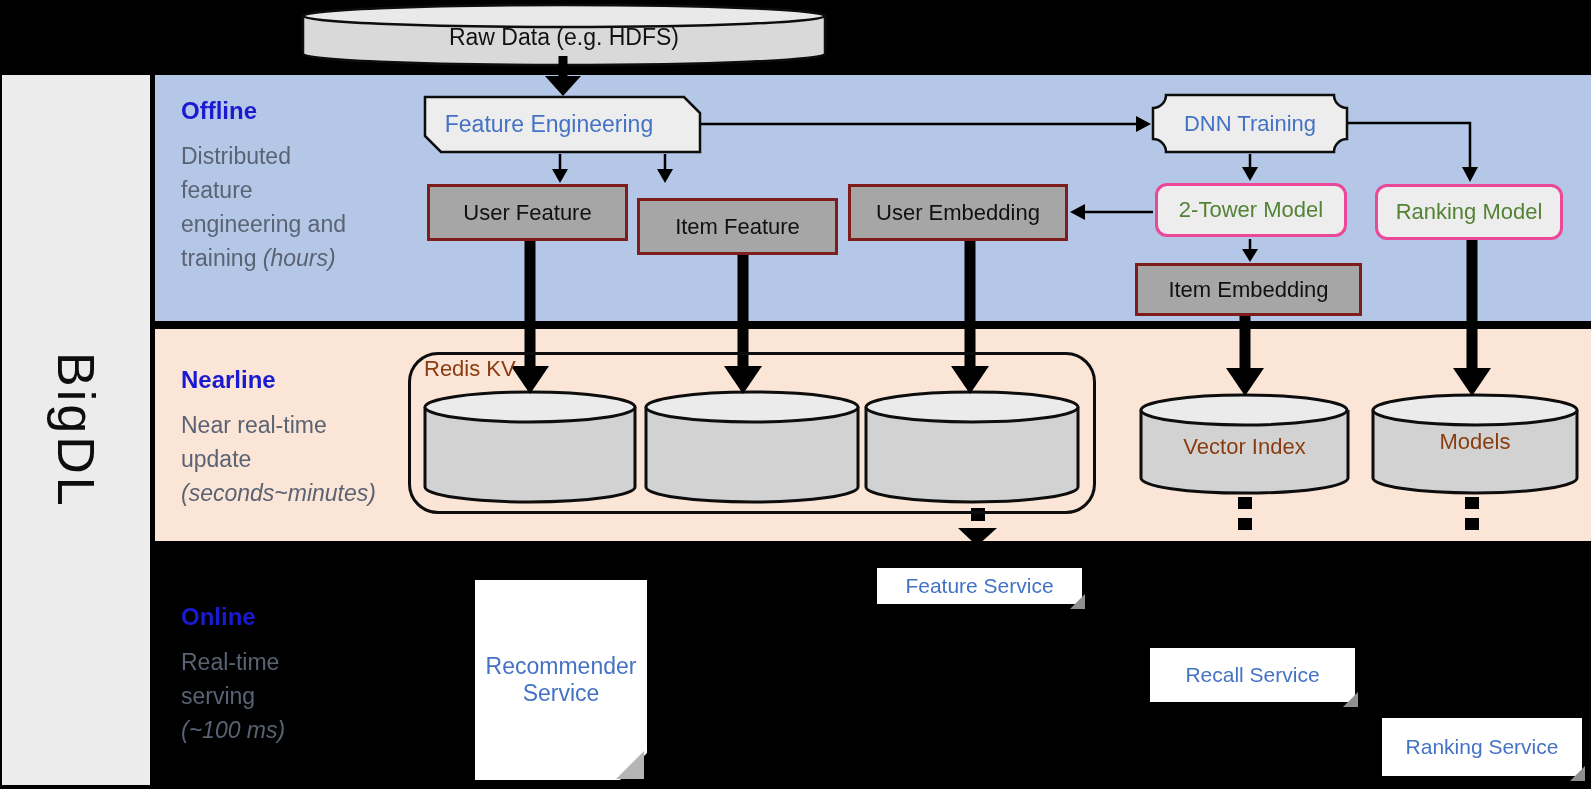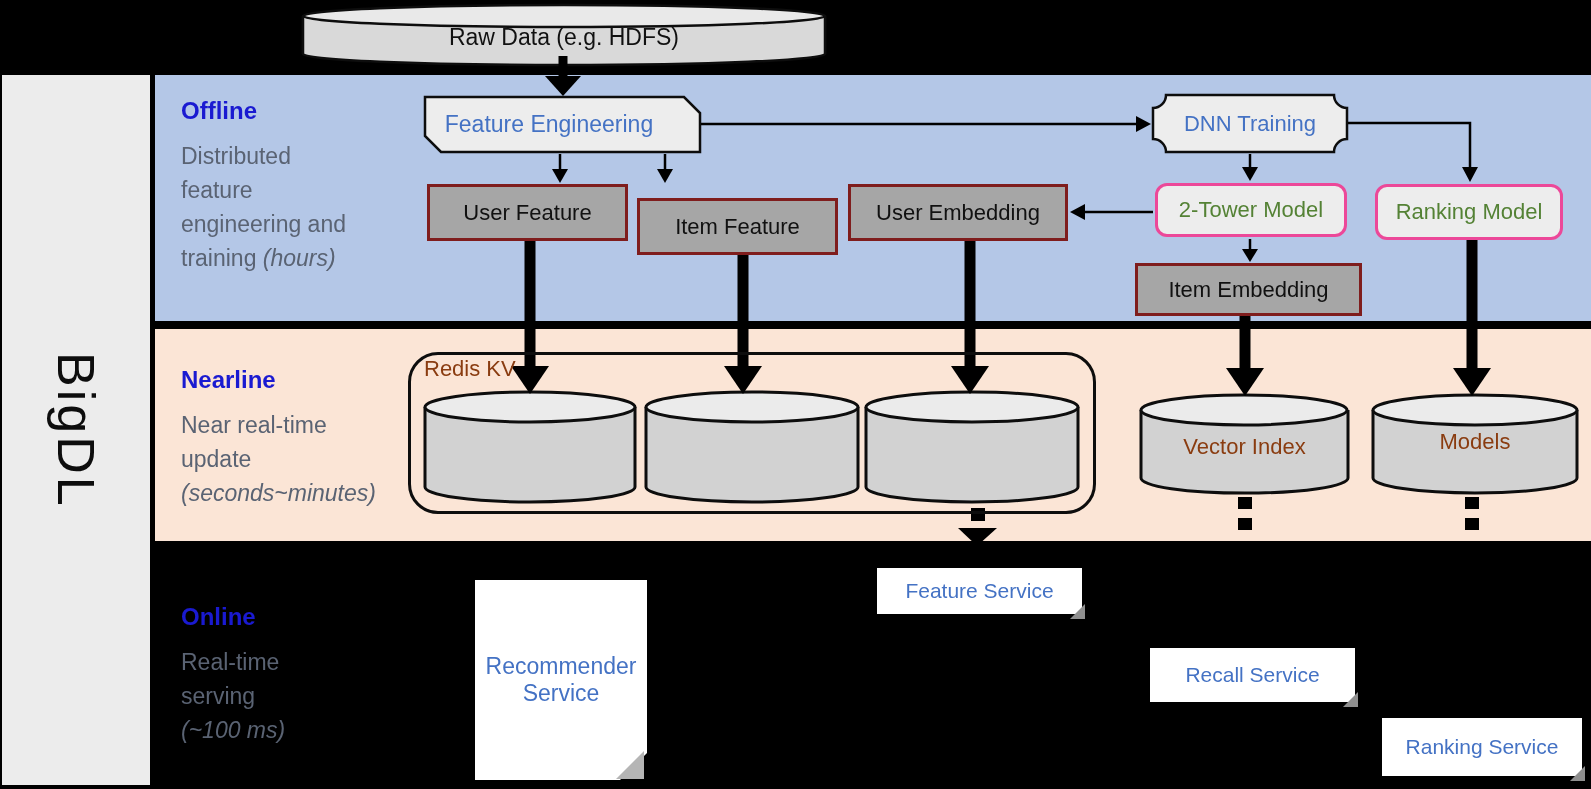--- a/index.html
+++ b/index.html
@@ -197,17 +197,17 @@
   <div class="box lightround" style="left:1375px;top:184px;width:188px;height:56px;box-sizing:border-box;">Ranking Model</div>
   <div class="box dark" style="left:1135px;top:263px;width:227px;height:53px;box-sizing:border-box;">Item Embedding</div>
 
   <div id="redis-container"></div>
   <div id="redis-label">Redis KV</div>
   <div class="lbl brown-text" style="left:1141px;top:433px;width:207px;height:28px;font-size:22px;">Vector Index</div>
   <div class="lbl brown-text" style="left:1373px;top:428px;width:204px;height:28px;font-size:22px;">Models</div>
 
   <div id="recommender-doc">Recommender Service</div>
   <div id="recommender-fold"></div>
-  <div class="svc" style="left:877px;top:568px;width:205px;height:46px;">Feature Service</div>
+  <div class="svc" style="left:877px;top:568px;width:205px;height:36px;">Feature Service</div>
   <div class="svc" style="left:1150px;top:648px;width:205px;height:54px;">Recall Service</div>
   <div class="svc" style="left:1382px;top:718px;width:200px;height:58px;">Ranking Service</div>
 
 </div>
 
 </body></html>

